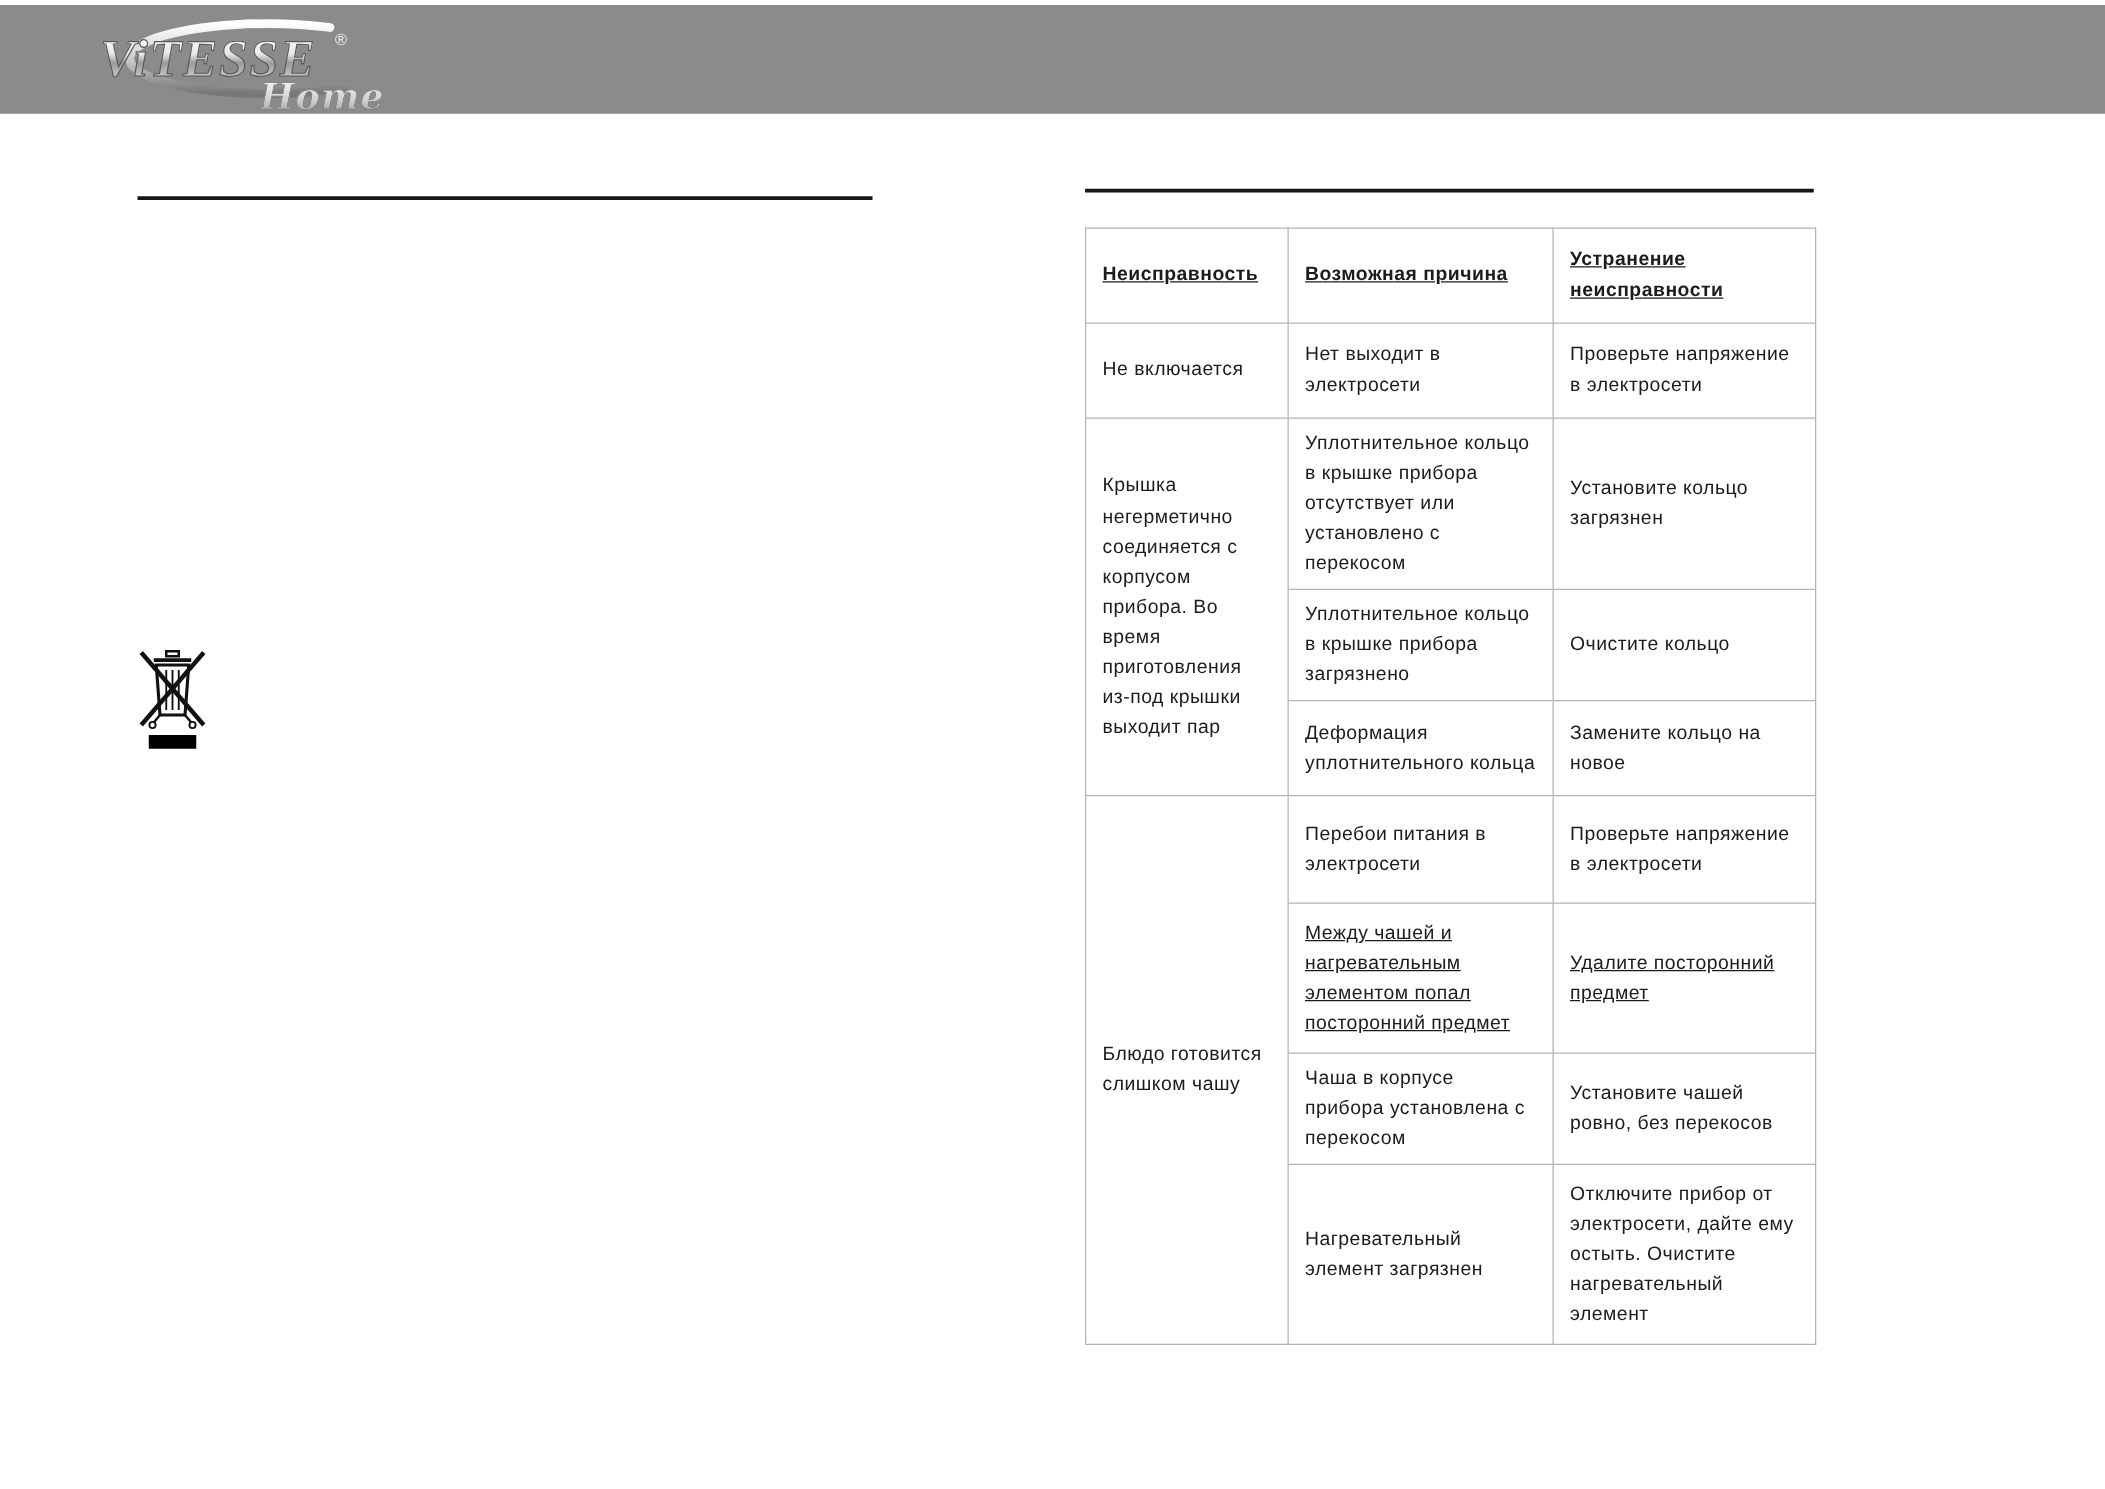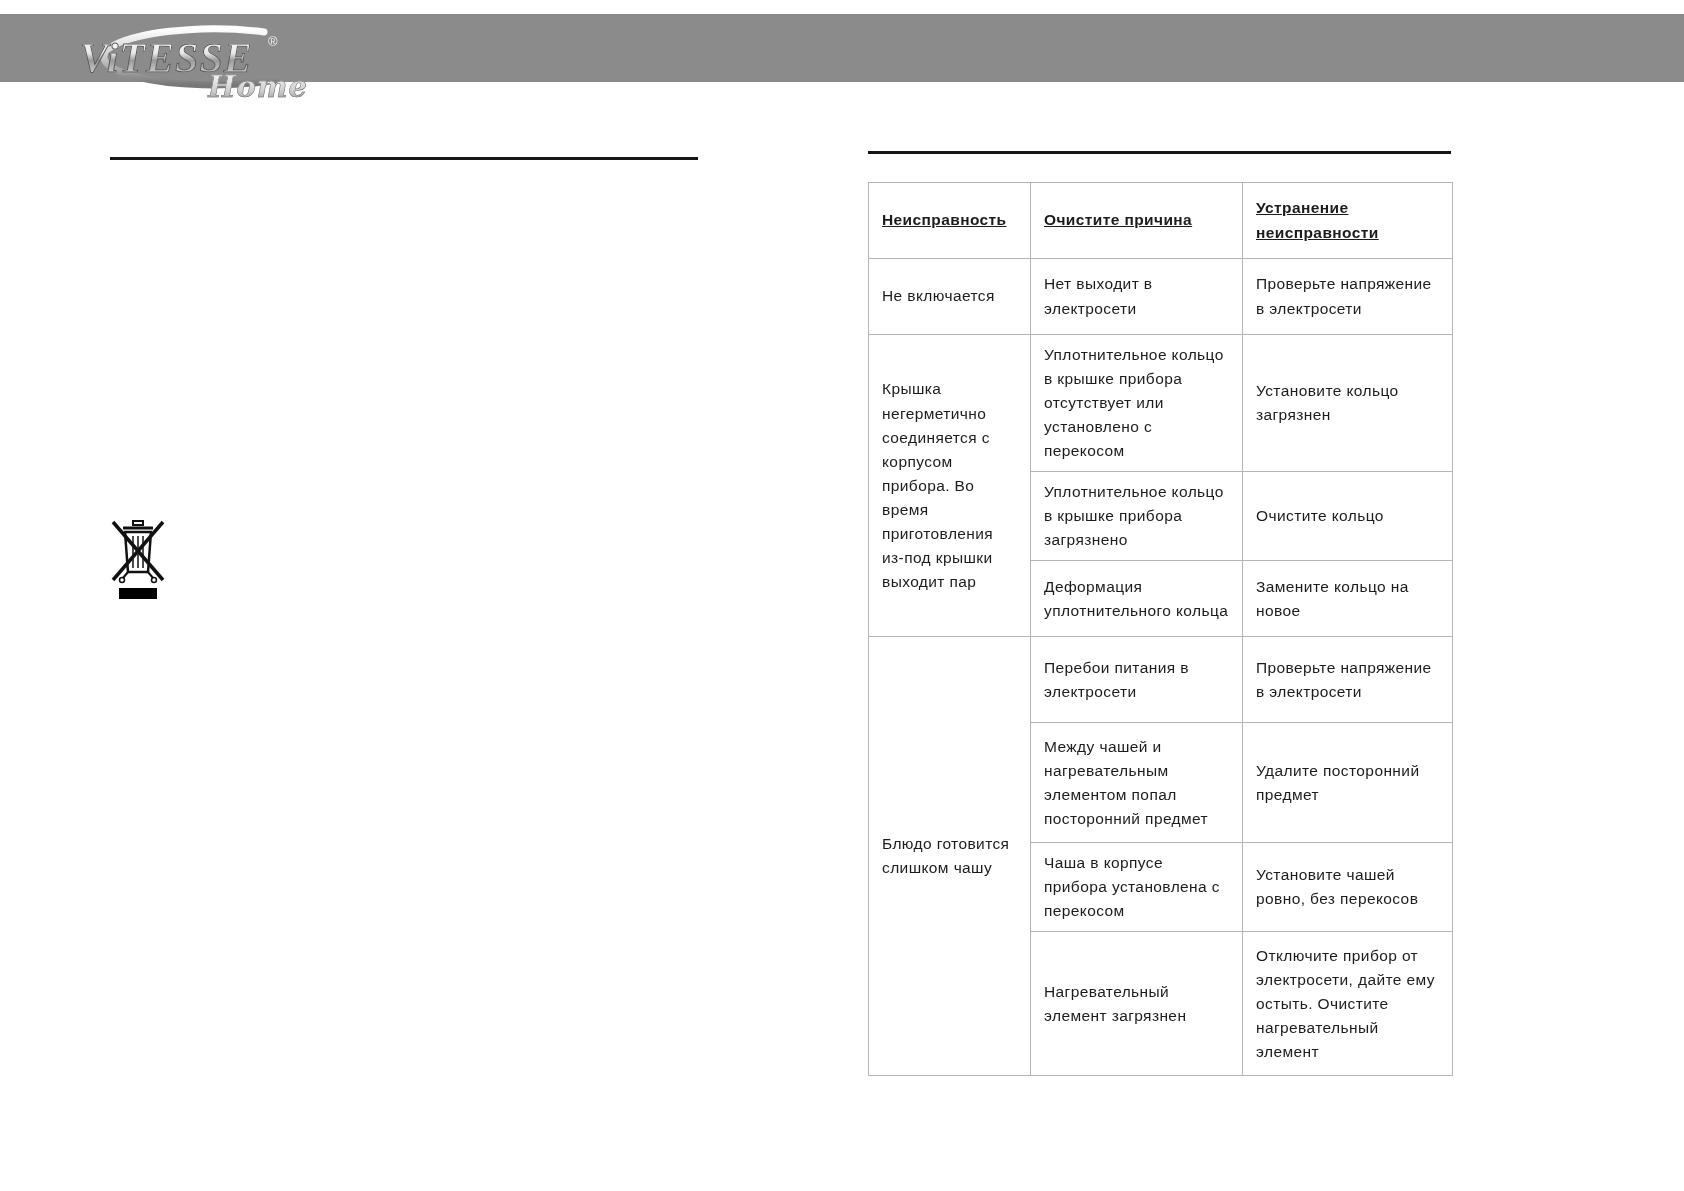--- a/index.html
+++ b/index.html
@@ -9,23 +9,23 @@
     height:1191px;
     background:#ffffff;
     font-family:"Liberation Sans", sans-serif;
     color:#1c1c1c;
     overflow:hidden;
   }
 
   
   .topbar{
     position:absolute;
-    left:0; top:14px;
+    left:0; top:4px;
     width:100%;
-    height:68px;
+    height:87px;
     background:#8b8b8b;
   }
   .logo{
     position:absolute;
     left:50px; top:10px;
     width:250px; height:76px;
   }
   .logo-swoosh{
     position:absolute;
     left:0; top:0;
@@ -152,21 +152,21 @@
     <table class="trouble">
       <colgroup>
           <col class="c1">
           <col class="c2">
           <col class="c3">
         </colgroup>
 
       <tbody>
           <tr style="height:76px;text-decoration:underline;">
         <th>Неисправность</th>
-        <th>Очистите причина</th>
+        <th>Возможная причина</th>
         <th>Устранение неисправности</th>
       </tr>
 
       <tr style="height:76px;">
         <td>Не включается</td>
         <td>Нет выходит в электросети</td>
         <td>Проверьте напряжение в электросети</td>
       </tr>
 
       <tr style="height:118px;">
@@ -181,21 +181,21 @@
       <tr style="height:76px;">
         <td>Деформация уплотнительного кольца</td>
         <td>Замените кольцо на новое</td>
       </tr>
 
       <tr style="height:86px;">
         <td rowspan="4">Блюдо готовится слишком чашу</td>
         <td>Перебои питания в электросети</td>
         <td>Проверьте напряжение в электросети</td>
       </tr>
-      <tr style="height:120px;">
+      <tr style="height:120px;text-decoration:underline;">
         <td>Между чашей и нагревательным элементом попал посторонний предмет</td>
         <td>Удалите посторонний предмет</td>
       </tr>
       <tr style="height:70px;">
         <td>Чаша в корпусе прибора установлена с перекосом</td>
         <td>Установите чашей ровно, без перекосов</td>
       </tr>
       <tr style="height:144px;">
         <td>Нагревательный элемент загрязнен</td>
         <td>Отключите прибор от электросети, дайте ему остыть. Очистите нагревательный элемент</td>

